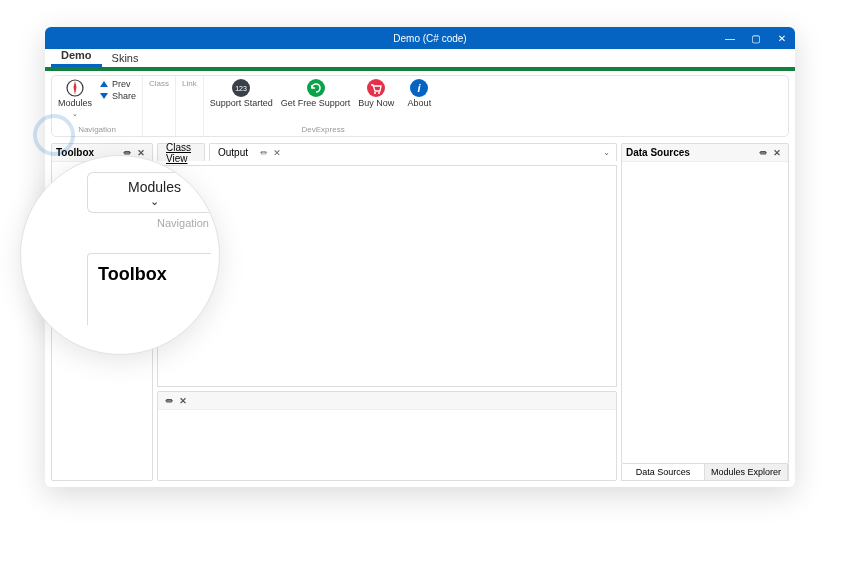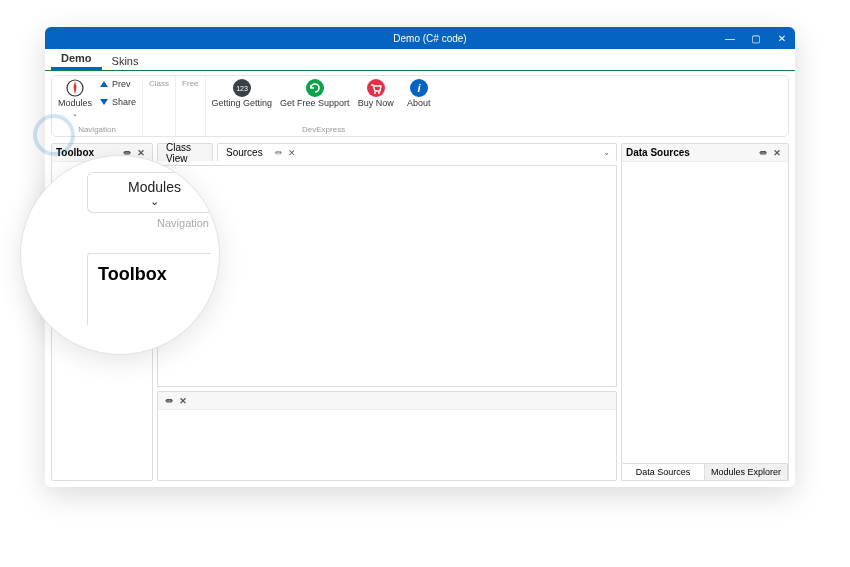--- a/index.html
+++ b/index.html
@@ -4,33 +4,33 @@
 <style>
   * { box-sizing: border-box; margin: 0; padding: 0; font-family: "Segoe UI", Arial, sans-serif; }
   body { background: #fff; width: 850px; height: 567px; overflow: hidden; position: relative; }
 
   .window { position: absolute; left: 45px; top: 27px; width: 750px; height: 460px; border-radius: 6px; box-shadow: 0 8px 30px rgba(0,0,0,0.15); overflow: hidden; background: #fff; }
 
   .titlebar { height: 22px; background: #0563c1; display: flex; align-items: center; justify-content: center; position: relative; color: #fff; font-size: 10px; padding-left: 20px; }
   .win-controls { position: absolute; right: 0; top: 0; height: 22px; display: flex; }
   .win-btn { width: 26px; height: 22px; display: flex; align-items: center; justify-content: center; color: #fff; font-size: 10px; }
 
-  .tabs-row { height: 22px; background: #fff; border-bottom: 1px solid #15803d; display: flex; align-items: flex-end; padding-left: 6px; font-size: 11px; }
+  .tabs-row { height: 22px; background: #fff; border-bottom: 4px solid #15803d; display: flex; align-items: flex-end; padding-left: 6px; font-size: 11px; }
   .tab { padding: 3px 10px 3px 10px; color: #333; cursor: pointer; }
   .tab.active { border-bottom: 3px solid #0563c1; font-weight: 600; }
 
   .ribbon { border: 1px solid #e5e5e5; border-radius: 5px; margin: 4px 6px 0 6px; height: 62px; display: flex; font-size: 9px; color: #333; background: #fff; }
   .ribbon-group { display: flex; flex-direction: column; align-items: center; justify-content: space-between; padding: 3px 6px 0 6px; border-right: 1px solid #eee; }
   .ribbon-group:last-child { border-right: none; }
   .ribbon-items { display: flex; align-items: flex-start; gap: 8px; flex: 1; }
   .ribbon-btn { display: flex; flex-direction: column; align-items: center; justify-content: flex-start; gap: 2px; min-width: 34px; cursor: pointer; }
   .ribbon-btn .ico { width: 18px; height: 18px; display: flex; align-items: center; justify-content: center; }
   .ribbon-btn .lbl { font-size: 9px; line-height: 1; text-align: center; }
   .ribbon-btn .chev { font-size: 7px; color: #555; }
-  .ribbon-mini { display: flex; flex-direction: column; gap: 8px; justify-content: center; }
+  .ribbon-mini { display: flex; flex-direction: column; gap: 2px; justify-content: center; }
   .mini-item { display: flex; align-items: center; gap: 4px; font-size: 9px; cursor: pointer; }
   .tri-up { width:0;height:0;border-left:4px solid transparent;border-right:4px solid transparent;border-bottom:6px solid #0563c1; }
   .tri-down { width:0;height:0;border-left:4px solid transparent;border-right:4px solid transparent;border-top:6px solid #0563c1; }
   .group-label { font-size: 8px; color: #999; padding-bottom: 2px; }
 
   .workspace { display: flex; margin: 6px 6px 6px 6px; height: 338px; gap: 4px; }
 
   .pane { border: 1px solid #ddd; border-radius: 2px; background: #fff; display: flex; flex-direction: column; }
   .pane-header { height: 18px; display: flex; align-items: center; padding: 0 4px; font-size: 10px; border-bottom: 1px solid #eee; }
   .pane-header.bold { font-weight: 700; background: #f7f7f7; }
@@ -118,33 +118,33 @@
         </div>
       </div>
       <div class="group-label">Navigation</div>
     </div>
 
     <div class="ribbon-group">
       <div class="group-label">Class</div>
     </div>
 
     <div class="ribbon-group">
-      <div class="group-label">Free</div>
+      <div class="group-label">Link</div>
     </div>
 
     <div class="ribbon-group" style="border-right:none;">
       <div class="ribbon-items">
         <div class="ribbon-btn">
           <div class="ico">
             <svg width="18" height="18" viewBox="0 0 18 18">
                 <circle cx="9" cy="9" r="9" fill="#39404a"></circle>
                 <text x="9" y="12" font-size="7" fill="#fff" text-anchor="middle" font-family="Arial">123</text>
               </svg>
           </div>
-          <div class="lbl">Getting Getting</div>
+          <div class="lbl">Support Started</div>
         </div>
         <div class="ribbon-btn">
           <div class="ico">
             <svg width="18" height="18" viewBox="0 0 18 18">
                 <circle cx="9" cy="9" r="9" fill="#0aa34a"></circle>
                 <path d="M5 9 A4 4 0 1 1 9 13" stroke="#fff" stroke-width="1.6" fill="none"></path>
                 <path d="M5 6 L5 9 L8 9" stroke="#fff" stroke-width="1.6" fill="none"></path>
               </svg>
           </div>
           <div class="lbl">Get Free Support</div>
@@ -180,25 +180,25 @@
     <div class="pane left-col">
       <div class="pane-header bold">
         <span class="title">Toolbox</span>
         <span class="pbtn">⏛</span>
         <span class="pbtn">✕</span>
       </div>
     </div>
 
     <div class="mid-col">
       <div class="mid-tabs">
-        <div class="mid-tab inactive" style="width:56px;">
+        <div class="mid-tab inactive" style="width:48px;text-decoration:underline;">
           <span>Class View</span>
         </div>
         <div class="mid-tab" style="flex:1; position:relative;">
-          <span>Sources</span>
+          <span>Output</span>
           <span class="xbtn" style="margin-left:6px;">⏛</span>
           <span class="xbtn">✕</span>
           <span style="position:absolute; right:6px;" class="chev-expand">⌄</span>
         </div>
       </div>
       <div class="doc-area" style="flex:1;"></div>
       <div class="pane bottom-pane">
         <div class="pane-header bold">
           <span class="pbtn">⏛</span>
           <span class="pbtn">✕</span>

